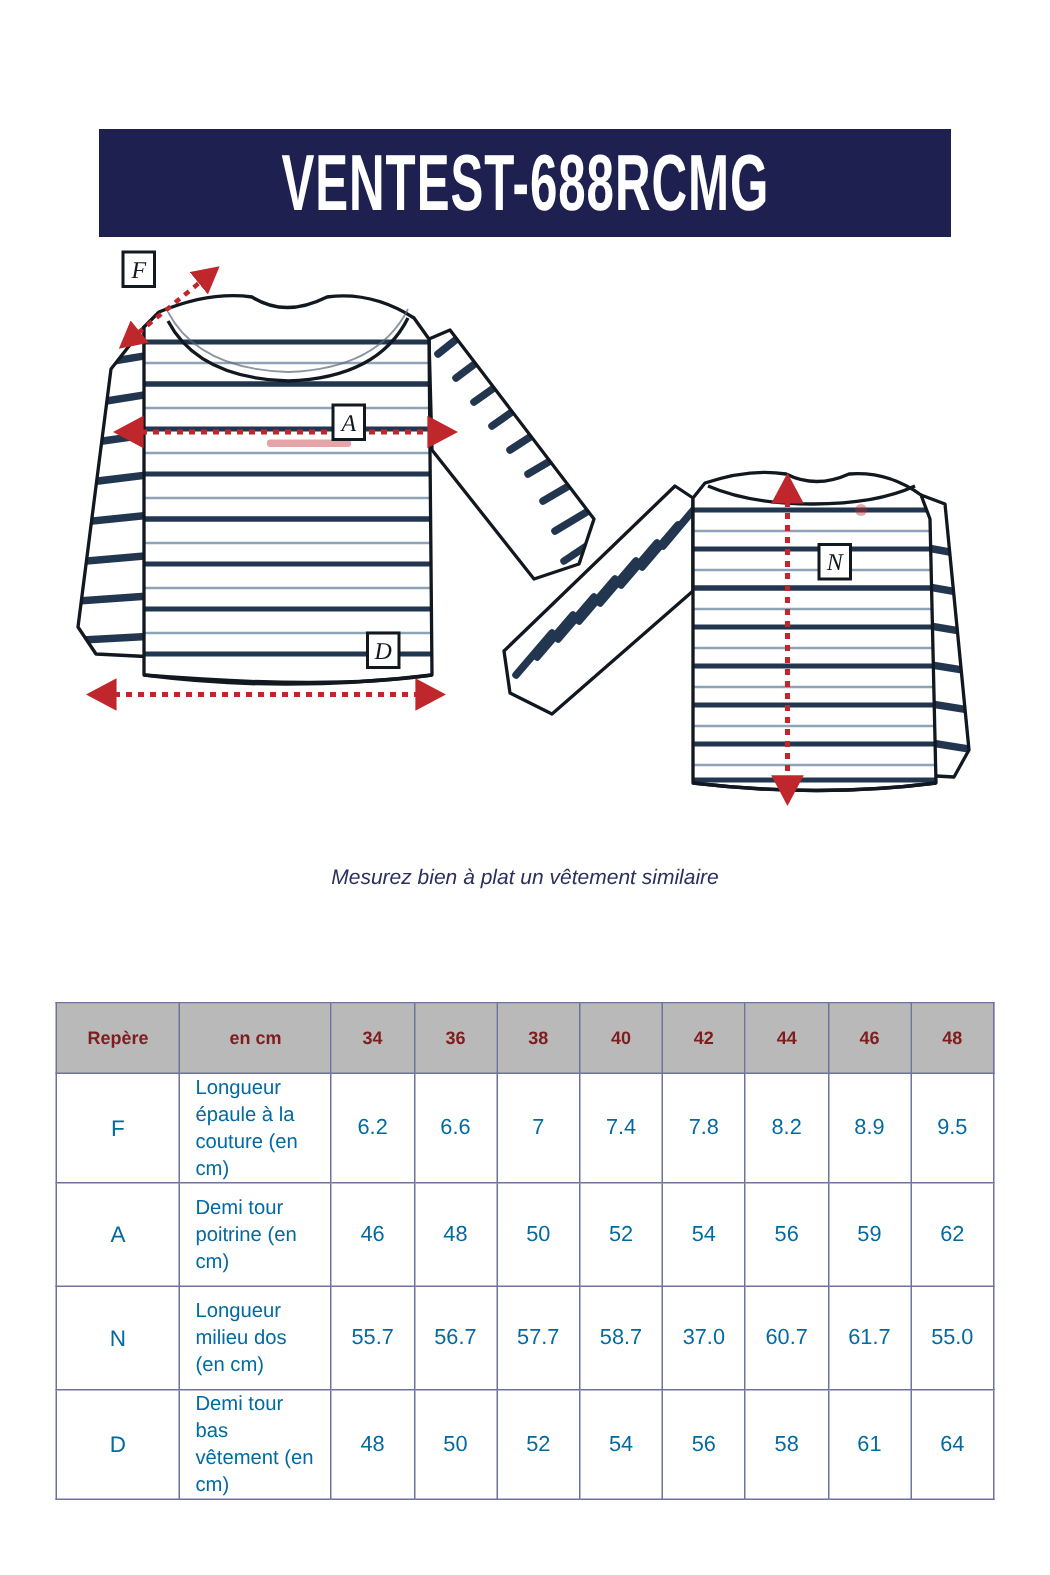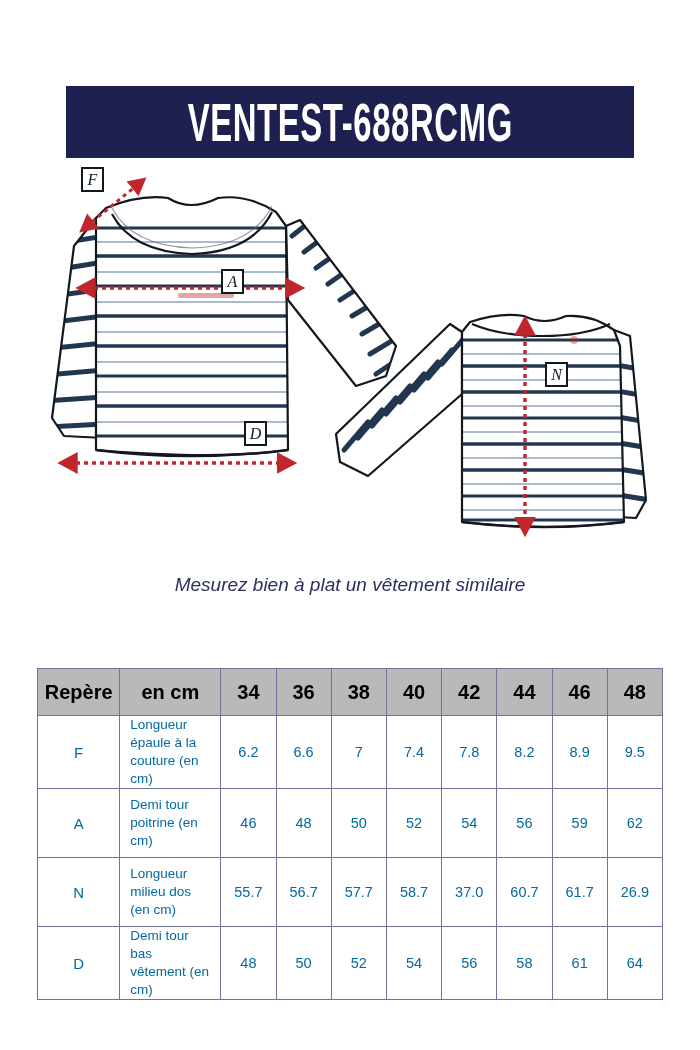--- a/index.html
+++ b/index.html
@@ -51,21 +51,21 @@
   .illustration svg { display: block; }
 
   
   .caption {
     position: absolute;
     left: 0;
     top: 572px;
     width: 700px;
     text-align: center;
     font-style: italic;
-    font-size: 19px;
+    font-size: 14px;
     line-height: 25px;
     color: #2b2f5c;
     font-family: "Liberation Sans", sans-serif;
   }
   .caption div { white-space: nowrap; }
 
   
   .size-table {
     position: absolute;
     left: 37px;
@@ -76,25 +76,25 @@
     font-family: "Liberation Sans", sans-serif;
   }
   .size-table th,
   .size-table td {
     border: 1px solid #6f739c;
     color: #0369a1;
     font-size: 13px;
   }
   .size-table thead th {
     background: #b9b9b9;
-    color: #000000;
+    color: #7f1d1d;
     font-weight: bold;
     height: 44px;
     text-align: center;
-    font-size: 20px;
+    font-size: 12px;
     border-color: #6f739c;
   }
   .size-table thead th.col-repere { width: 76px; }
   .size-table thead th.col-desc   { width: 94px; }
   .size-table thead th.col-size   { width: 50px; }
 
   .size-table tbody td {
     height: 66px;
     background: #ffffff;
   }
@@ -354,21 +354,21 @@
     <tr>
       <td class="cell-marker">N</td>
       <td class="cell-desc">Longueur milieu dos (en cm)</td>
       <td class="cell-val">55.7</td>
       <td class="cell-val">56.7</td>
       <td class="cell-val">57.7</td>
       <td class="cell-val">58.7</td>
       <td class="cell-val">37.0</td>
       <td class="cell-val">60.7</td>
       <td class="cell-val">61.7</td>
-      <td class="cell-val">26.9</td>
+      <td class="cell-val">55.0</td>
     </tr>
     <tr>
       <td class="cell-marker">D</td>
       <td class="cell-desc">Demi tour bas vêtement (en cm)</td>
       <td class="cell-val">48</td>
       <td class="cell-val">50</td>
       <td class="cell-val">52</td>
       <td class="cell-val">54</td>
       <td class="cell-val">56</td>
       <td class="cell-val">58</td>

